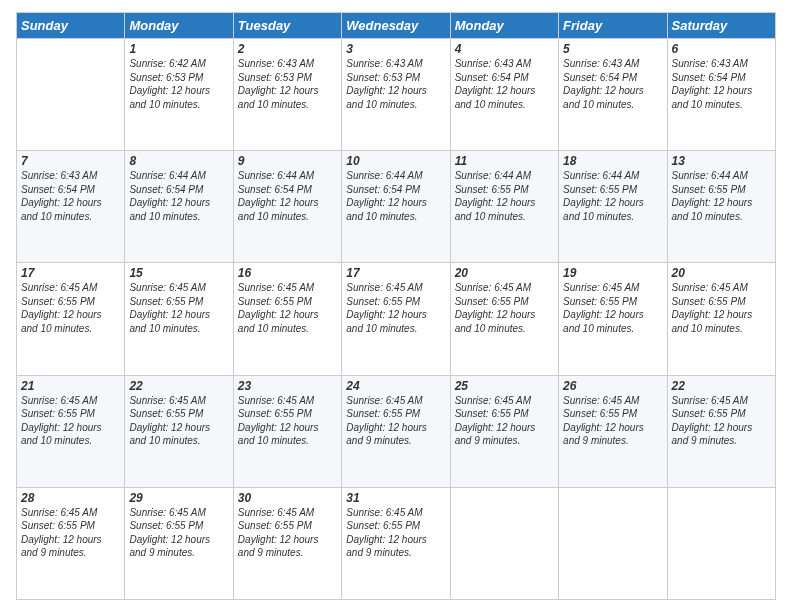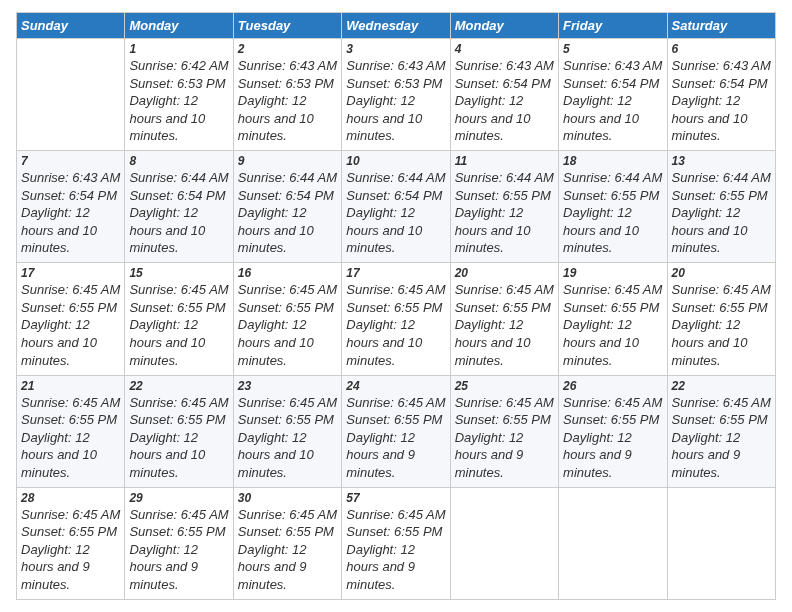--- a/index.html
+++ b/index.html
@@ -67,21 +67,21 @@
     }
     .calendar tr:nth-child(even) td {
       background: #f5f7fa;
     }
     .day-num {
       font-weight: bold;
       font-size: 12px;
       margin-bottom: 1px;
     }
     .day-info {
-      font-size: 13px;
+      font-size: 10px;
       line-height: 1.35;
       color: #333;
     }
     .empty-cell {
       background: #fff !important;
     }
   </style>
 </head>
 <body>
 
@@ -224,21 +224,21 @@
           </td>
           <td>
             <div class="day-num">29</div>
             <div class="day-info">Sunrise: 6:45 AM<br>Sunset: 6:55 PM<br>Daylight: 12 hours and 9 minutes.</div>
           </td>
           <td>
             <div class="day-num">30</div>
             <div class="day-info">Sunrise: 6:45 AM<br>Sunset: 6:55 PM<br>Daylight: 12 hours and 9 minutes.</div>
           </td>
           <td>
-            <div class="day-num">57</div>
+            <div class="day-num">31</div>
             <div class="day-info">Sunrise: 6:45 AM<br>Sunset: 6:55 PM<br>Daylight: 12 hours and 9 minutes.</div>
           </td>
           <td class="empty-cell"></td>
           <td class="empty-cell"></td>
           <td class="empty-cell"></td>
         </tr>
       </tbody>
   </table>
 </div>
 

